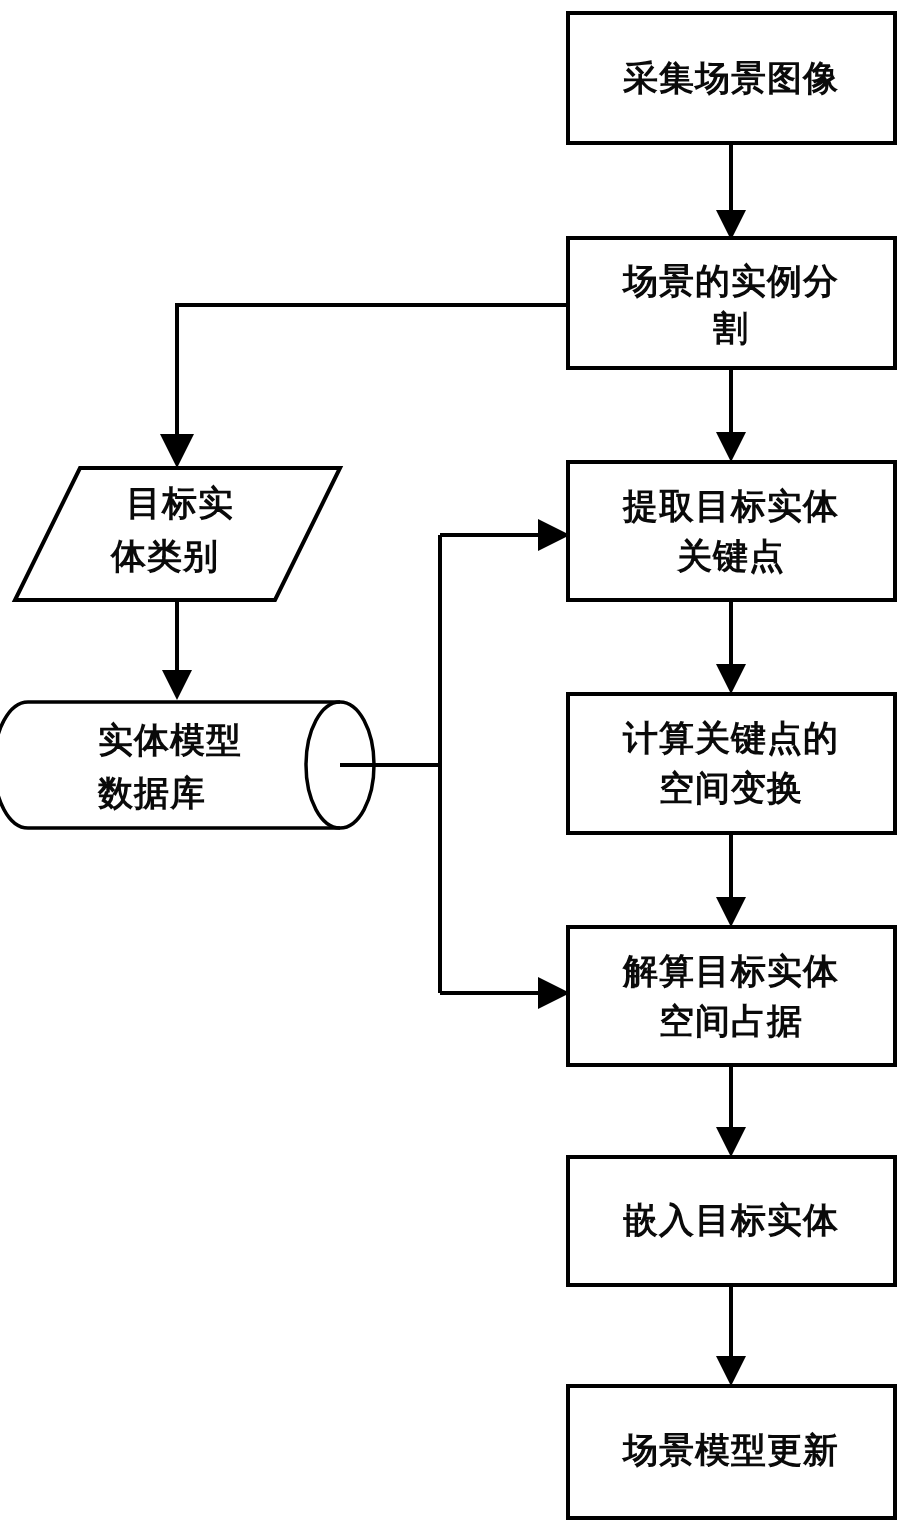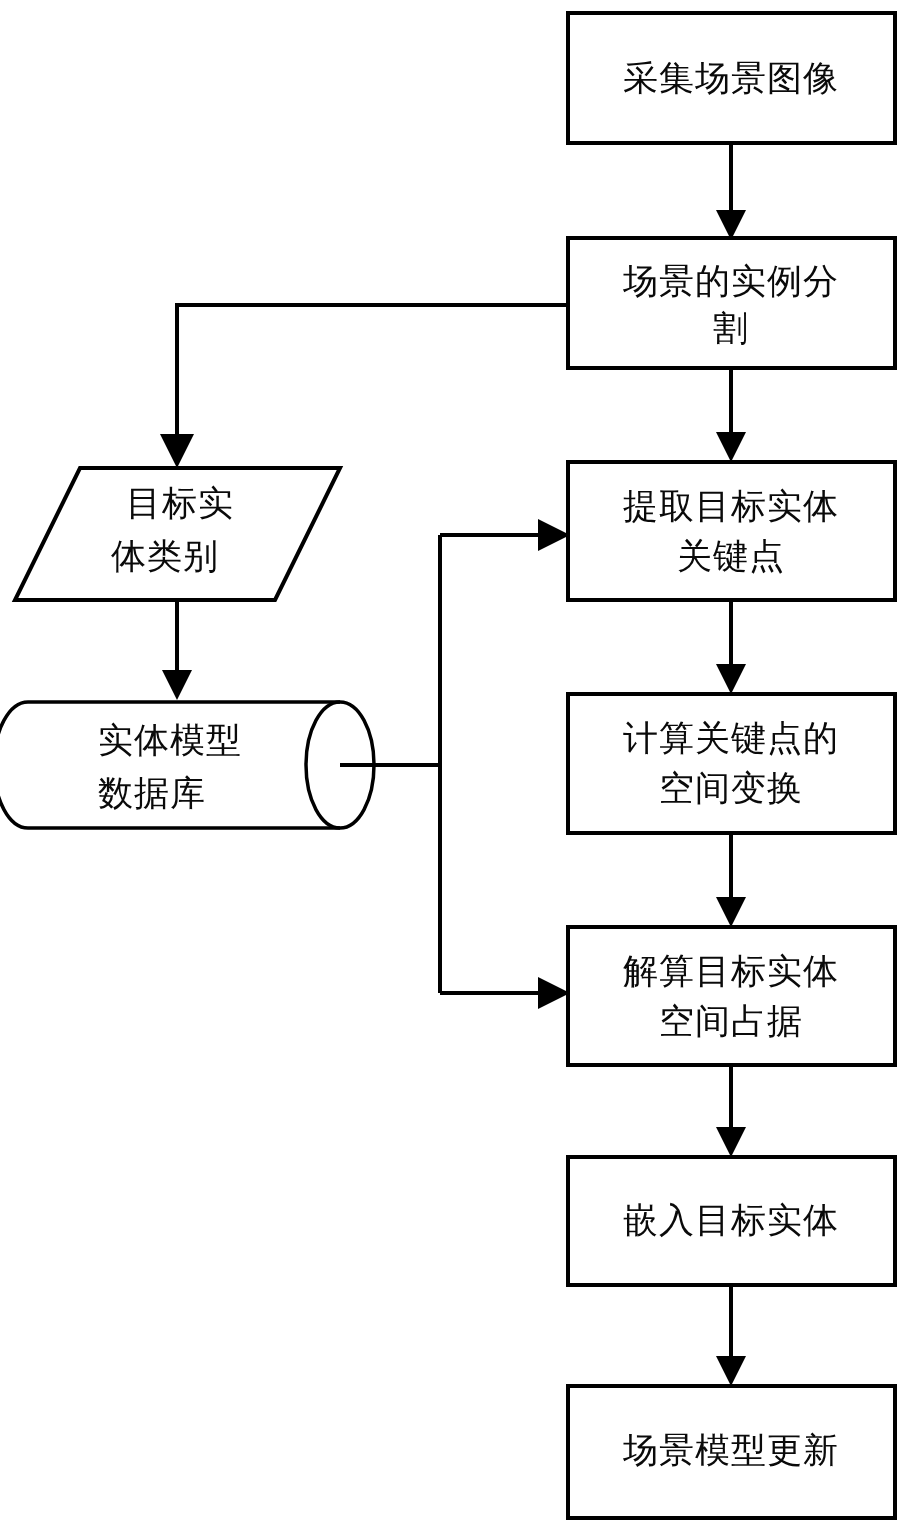--- a/index.html
+++ b/index.html
@@ -10,20 +10,21 @@
   body {
     width: 910px;
     height: 1530px;
     font-family: "Liberation Serif", "DejaVu Serif", serif;
     overflow: hidden;
   }
   #flowchart-root {
     position: relative;
     width: 910px;
     height: 1530px;
+    font-weight: bold;
   }
   svg.diagram {
     display: block;
     width: 910px;
     height: 1530px;
   }
   .node-shape {
     fill: #ffffff;
     stroke: #000000;
     stroke-width: 4;

